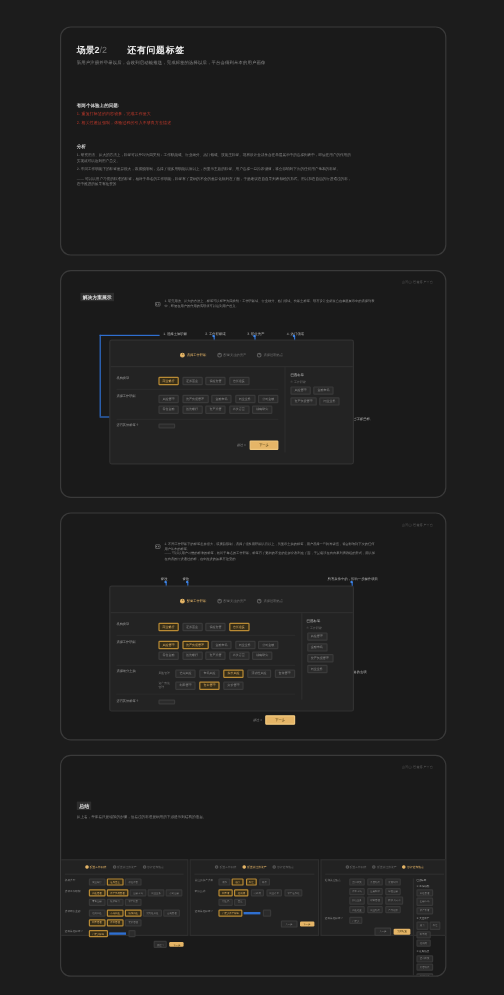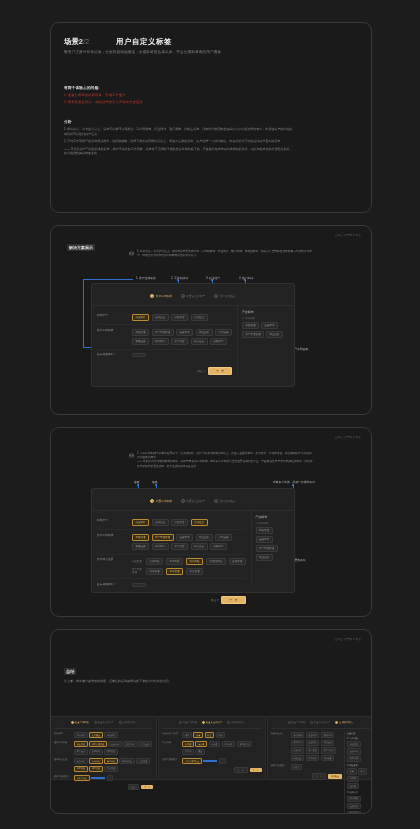--- a/index.html
+++ b/index.html
@@ -22,21 +22,21 @@
   .p2 { height:190px; }
   .p3 { height:190px; }
   .p4 { height:185px; }
 
   .watermark {
     position:absolute; right:10px; top:7px;
     font-size:2.6px; color:#5c5c5c; letter-spacing:.2px;
   }
 
   
-  .title-row { position:absolute; left:13px; top:14px; display:flex; align-items:baseline; gap:27px; }
+  .title-row { position:absolute; left:13px; top:14px; display:flex; align-items:baseline; gap:17px; }
   .t-scene { font-size:7.4px; font-weight:bold; color:#e8e8e8; }
   .t-scene .dim { color:#777; font-weight:normal; }
   .t-main { font-size:7.4px; font-weight:bold; color:#f0f0f0; letter-spacing:.6px; }
   .t-sub { position:absolute; left:13px; top:27px; font-size:3.6px; color:#8d8d8d; letter-spacing:.15px; }
 
   .q-head { position:absolute; left:13px; top:62px; font-size:3.8px; font-weight:bold; color:#d8d8d8; }
   .q-list { position:absolute; left:13px; top:70px; }
   .q-item { font-size:3.3px; color:#c0392b; margin-bottom:2.6px; letter-spacing:.1px; }
 
   .a-head { position:absolute; left:13px; top:96px; font-size:3.8px; font-weight:bold; color:#d8d8d8; }
@@ -132,21 +132,21 @@
   .mside-g { display:flex; flex-wrap:wrap; gap:1.2px; margin-bottom:2px; }
 </style>
 </head>
 <body>
 
 <div class="deck">
 
   <section class="panel p1">
     <div class="title-row">
       <span class="t-scene"><span>场景2</span><span class="dim">/2</span></span>
-      <span class="t-main">用户自定义标签</span>
+      <span class="t-main">还有问题标签</span>
     </div>
     <div class="t-sub">新用户注册并登录以后，会收到启动能推送，完成标签的选择以后，平台会得到基本的用户画像</div>
 
     <div class="q-head">有两个体验上的问题:</div>
     <div class="q-list">
       <div class="q-item">1. 重复打标签的内容较多，完成工作量大</div>
       <div class="q-item">2. 相关性差且强制，体验过程的引入不够良方去描述</div>
     </div>
 
     <div class="a-head">分析</div>

